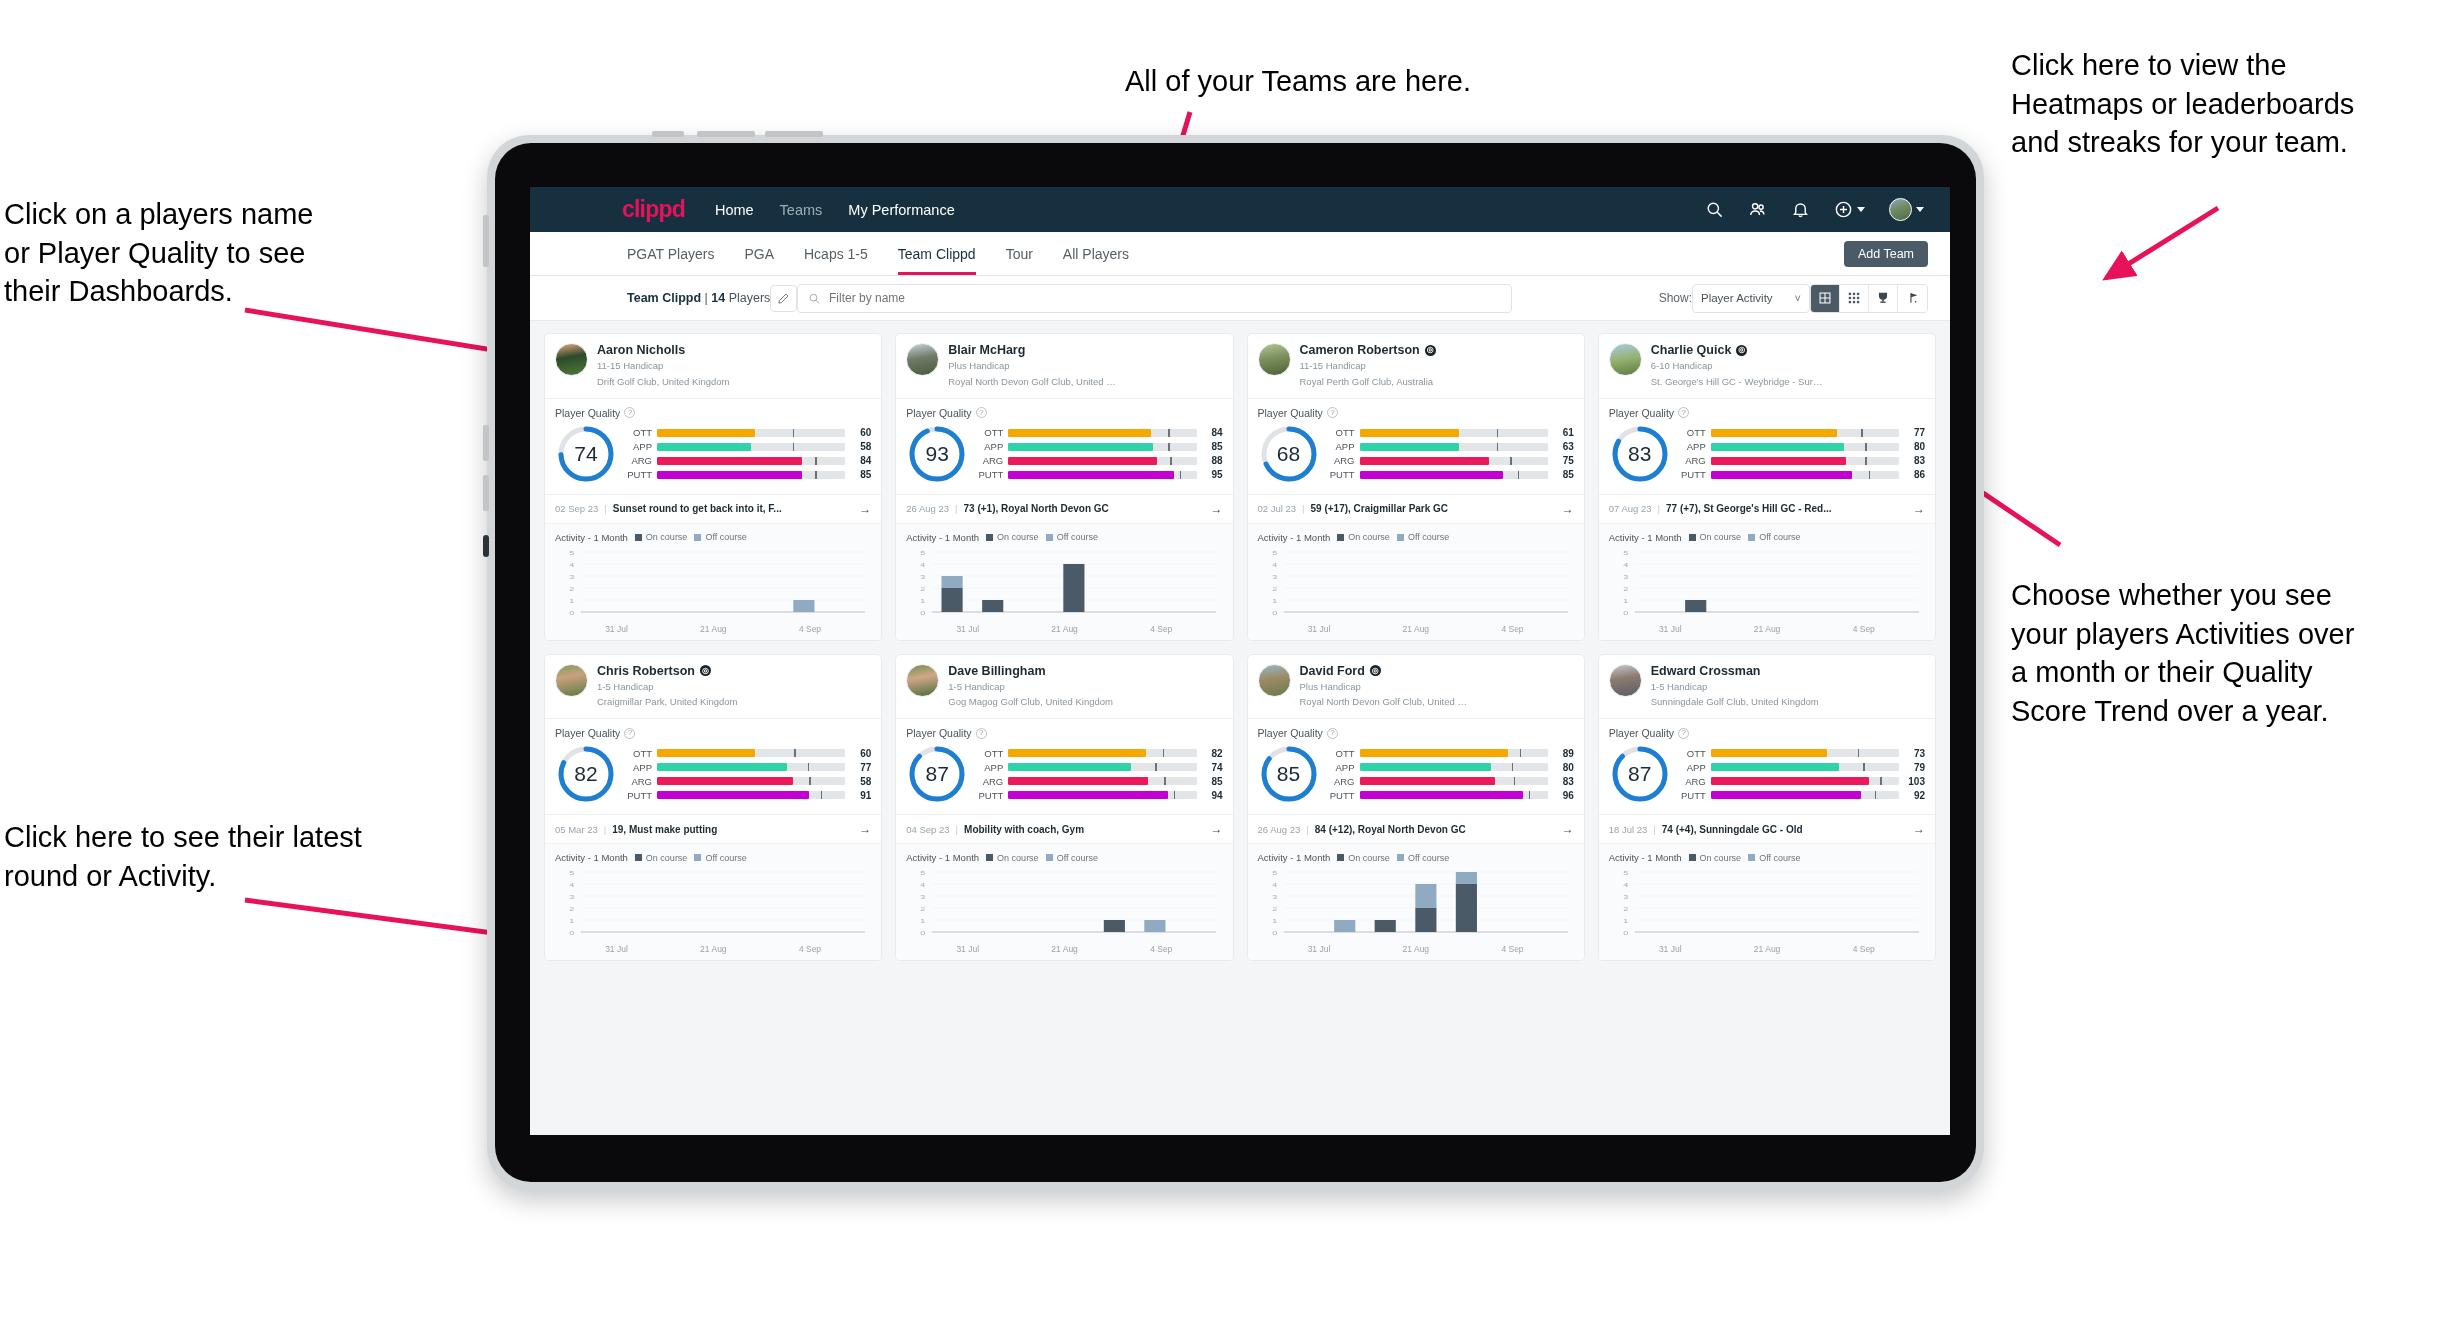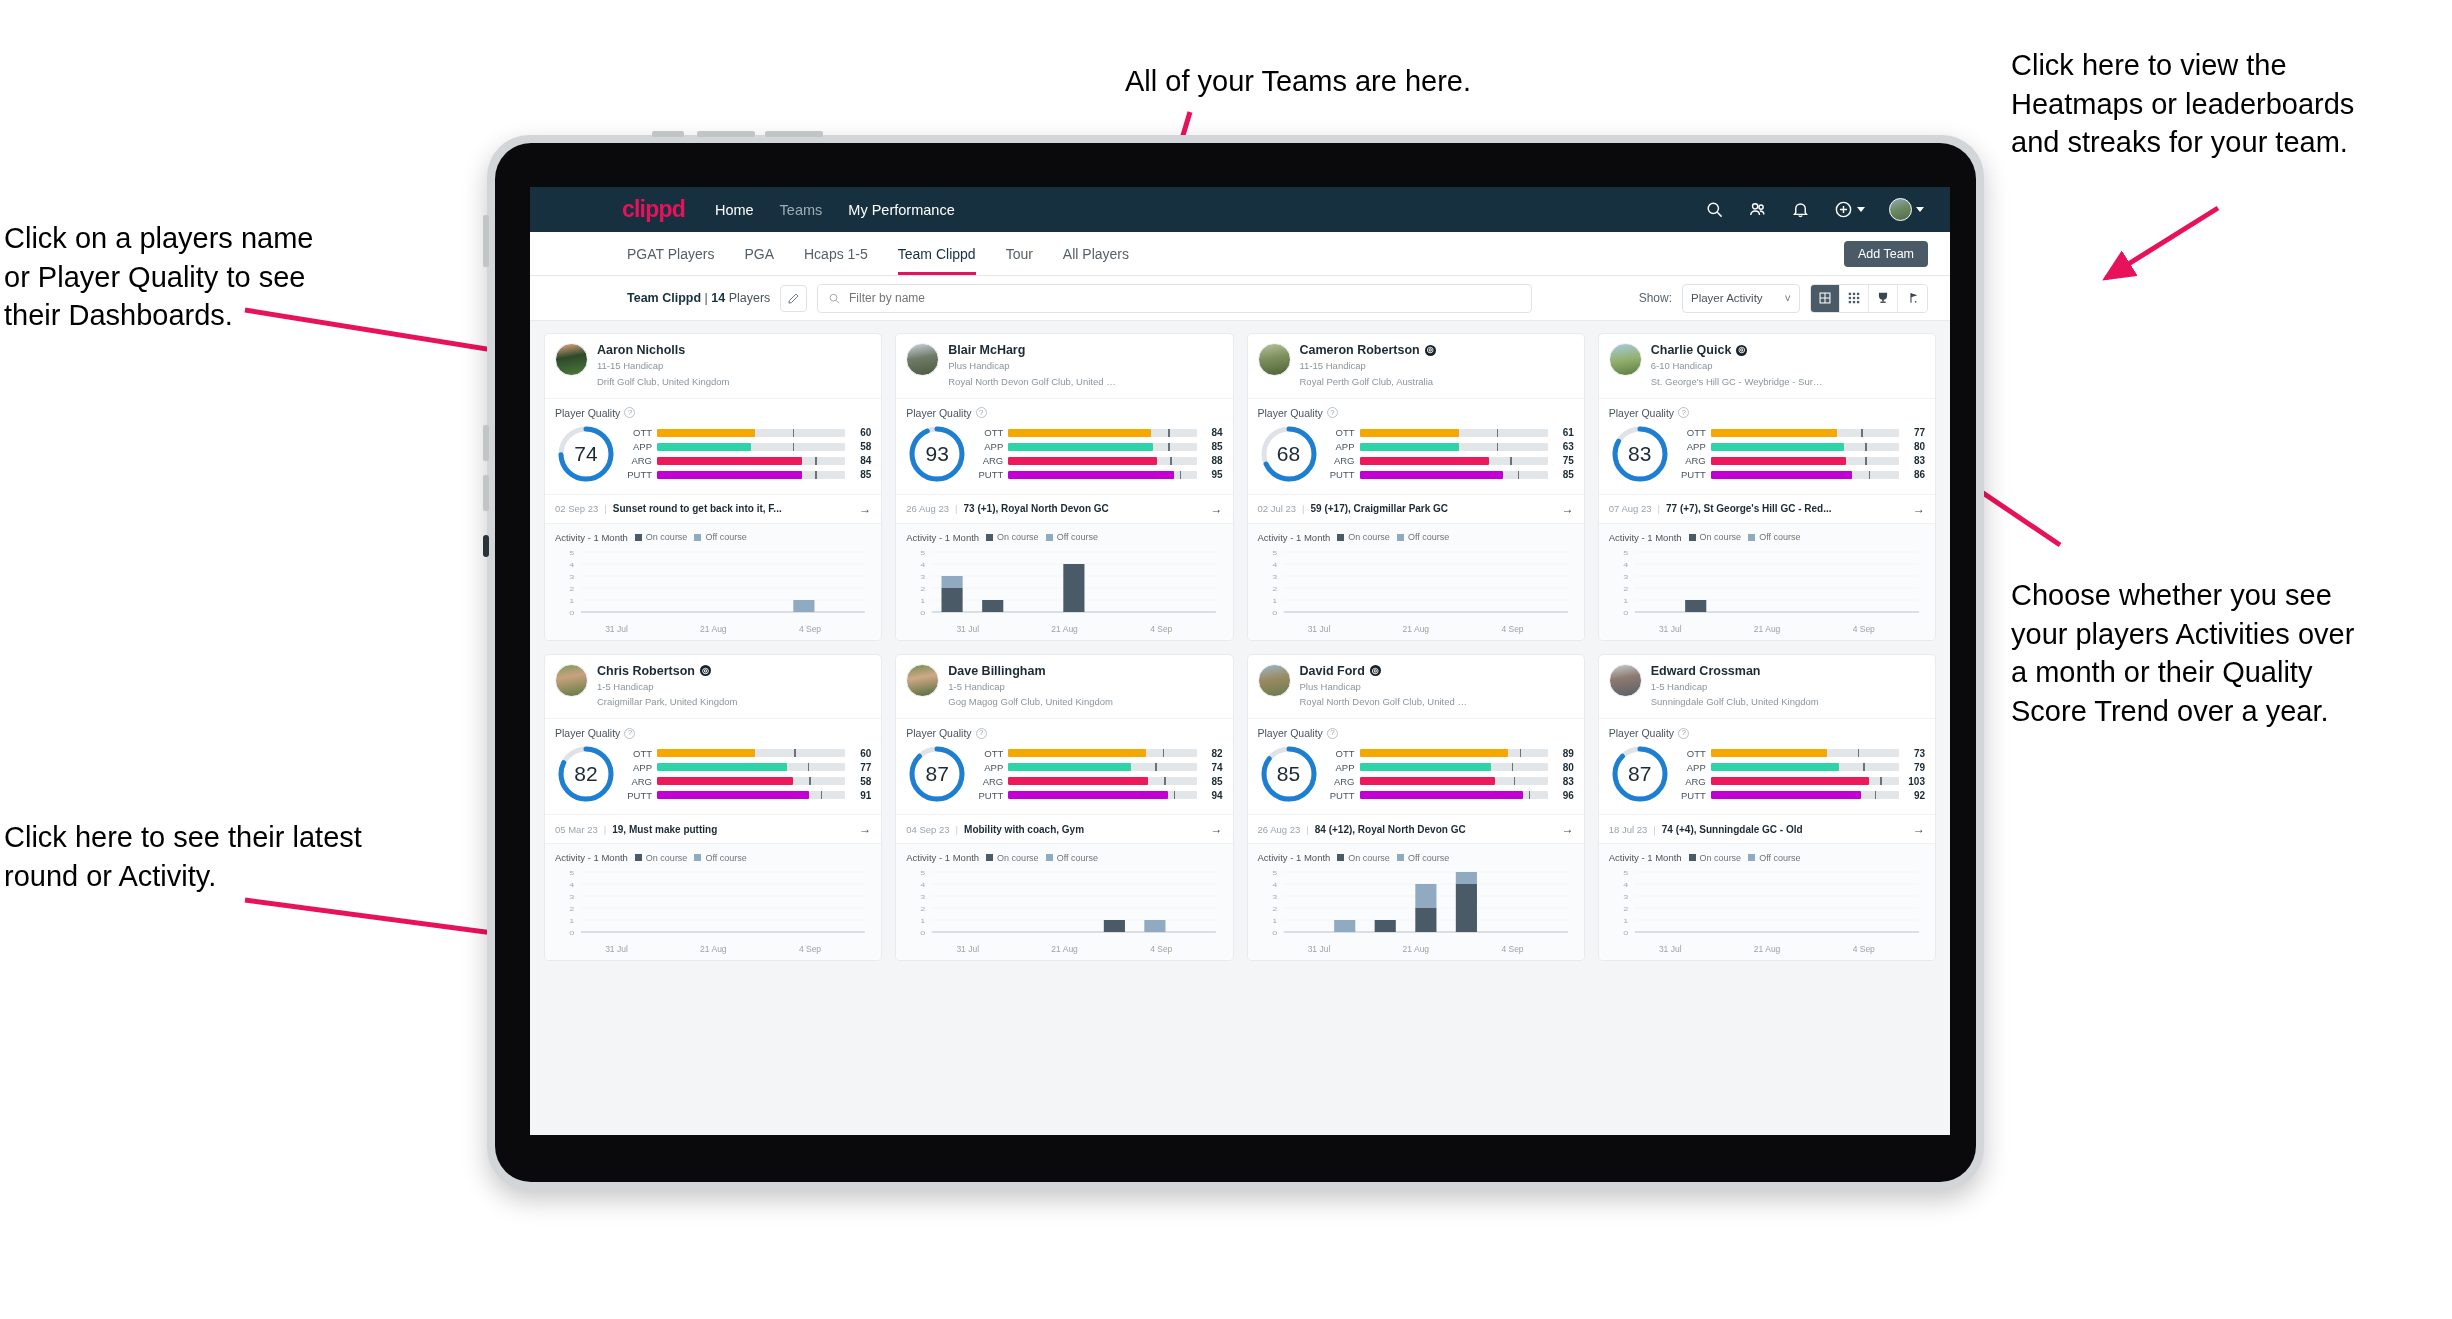--- a/index.html
+++ b/index.html
@@ -15,21 +15,21 @@
   .anno {
     position: absolute;
     font-size: 29px;
     line-height: 1.33;
     color: #000;
     font-family: "Liberation Sans", sans-serif;
     white-space: pre-line;
   }
   .anno-top    { left: 1125px; top: 62px;  }
   .anno-tr     { left: 2011px; top: 46px;  width: 430px; }
-  .anno-left   { left: 4px;    top: 195px; width: 400px; margin-top: 24px; }
+  .anno-left   { left: 4px;    top: 195px; width: 400px; }
   .anno-right  { left: 2011px; top: 576px; width: 430px; }
   .anno-bl     { left: 4px;    top: 818px; width: 420px; }
 
   .arrow-svg { position: absolute; left: 0; top: 0; width: 2452px; height: 1319px; pointer-events: none; }
 
   
   .tablet {
     position: absolute; left: 487px; top: 135px;
     width: 1497px; height: 1055px;
     background: #d3d6d8;
@@ -101,21 +101,21 @@
   .add-team-btn {
     position: absolute; right: 22px; top: 9px;
     background: #4a5a66; color: #ffffff; font-size: 12.5px;
     padding: 6px 14px; border-radius: 4px; border: 0;
     font-family: "Liberation Sans", sans-serif;
   }
 
   
   .filterbar {
     height: 45px; background: #ffffff; display: flex; align-items: center;
-    padding: 0 22px 0 97px; gap: 10px; border-bottom: 1px solid #e8eaec;
+    padding: 0 22px 0 97px; border-bottom: 1px solid #e8eaec;
   }
   .team-label { font-size: 12.5px; color: #4a545c; white-space: nowrap; }
   .team-label b { color: #17303f; font-weight: 700; }
   .pencil-btn {
     width: 27px; height: 27px; border: 1px solid #dfe3e6; border-radius: 4px;
     background: #fff; display: flex; align-items: center; justify-content: center;
   }
   .pencil-btn svg { width: 13px; height: 13px; stroke: #58646d; fill: none; stroke-width: 1.6; }
   .searchbox {
     flex: 1; height: 29px; border: 1px solid #dfe3e6; border-radius: 4px;

